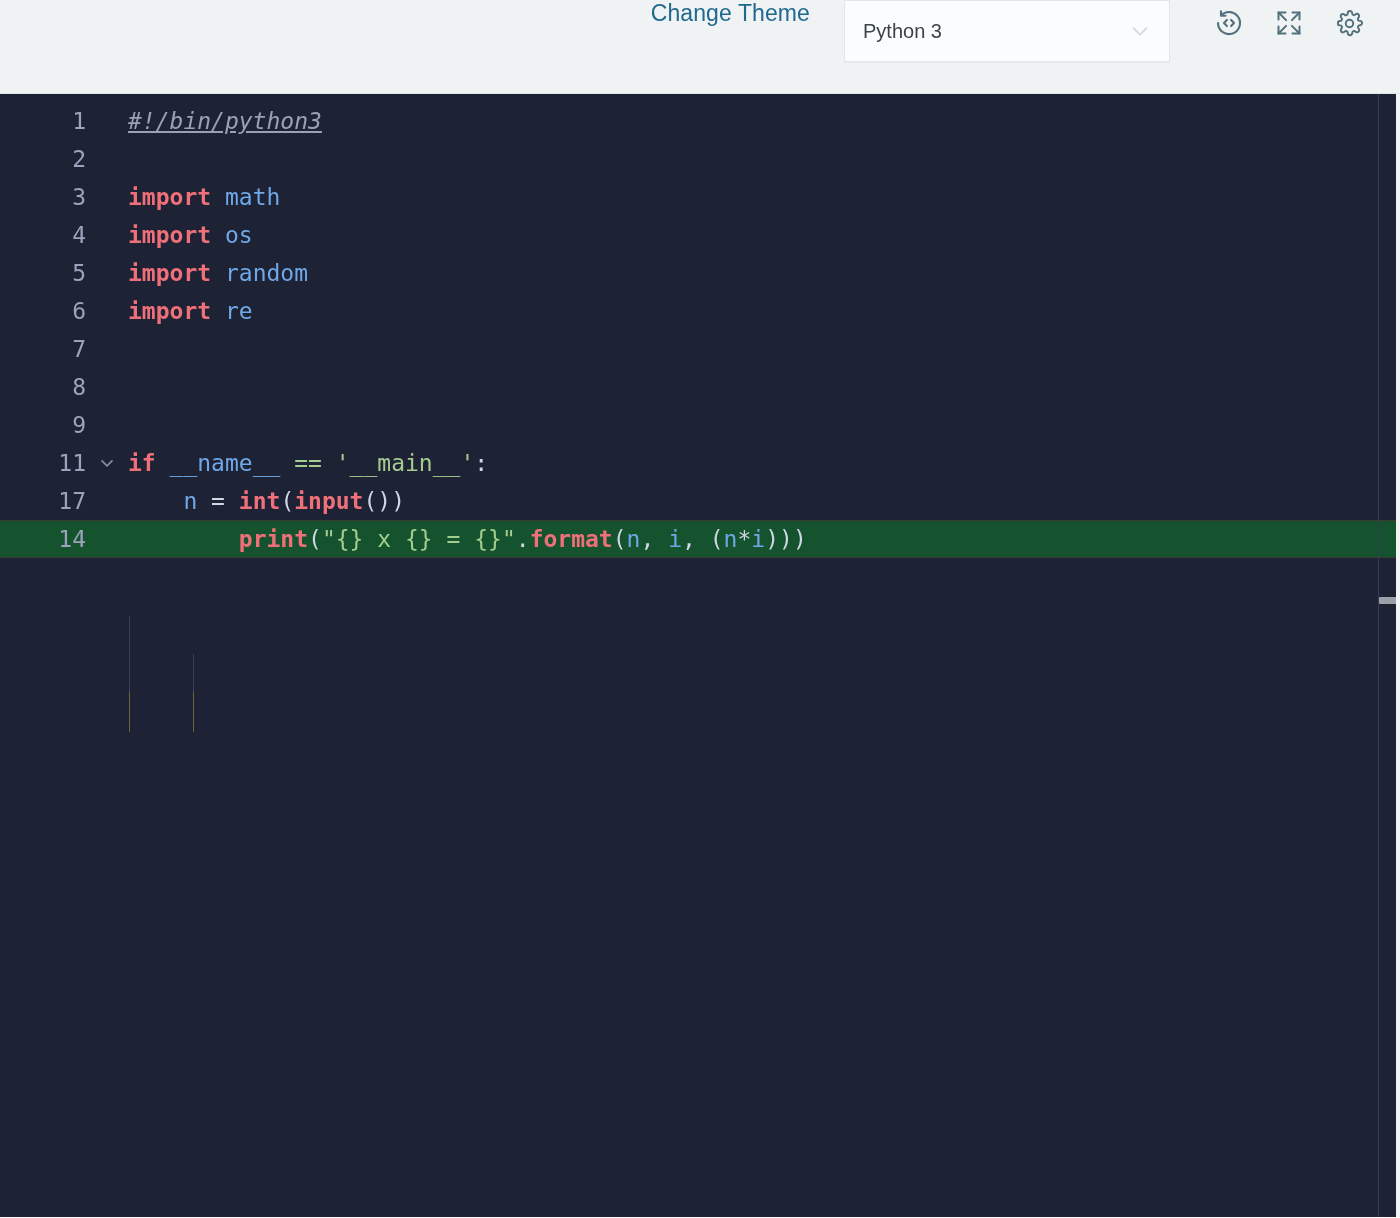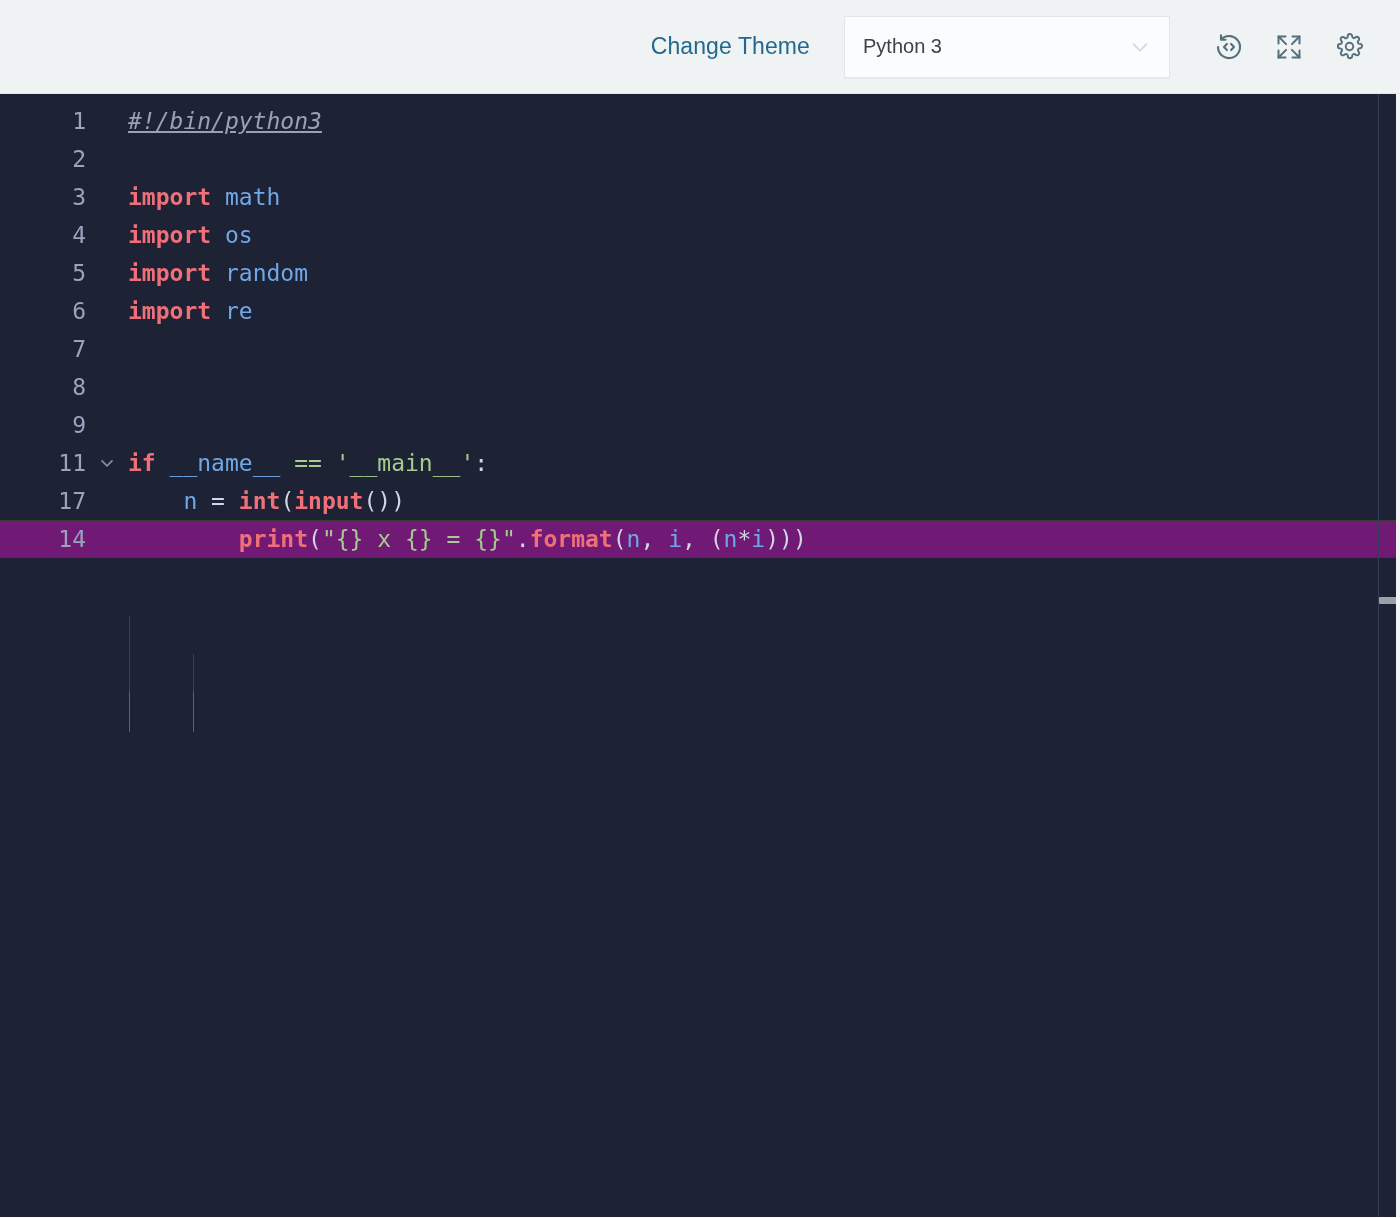--- a/index.html
+++ b/index.html
@@ -14,21 +14,20 @@
     overflow: hidden;
   }
 
   
   .toolbar {
     position: relative;
     height: 94px;
     background: #eff3f4;
     border-bottom: 1px solid #dfe6e8;
     display: flex;
-    align-items: center;
     justify-content: flex-end;
     box-sizing: border-box;
     padding-right: 28px;
   }
   .change-theme {
     color: #21698f;
     font-size: 23px;
     letter-spacing: .1px;
     text-decoration: none;
     margin-right: 34px;
@@ -85,21 +84,21 @@
     line-height: 38px;
   }
   .line {
     position: relative;
     height: 38px;
     display: flex;
     align-items: center;
     white-space: pre;
   }
   .line.active {
-    background: #701a75;
+    background: #14532d;
     border-top: 1px solid #3a3a30;
     border-bottom: 1px solid #3a3a30;
     height: 36px;
   }
   .lno {
     width: 86px;
     flex: 0 0 86px;
     text-align: right;
     color: #9aa3bb;
     font-size: 23px;

